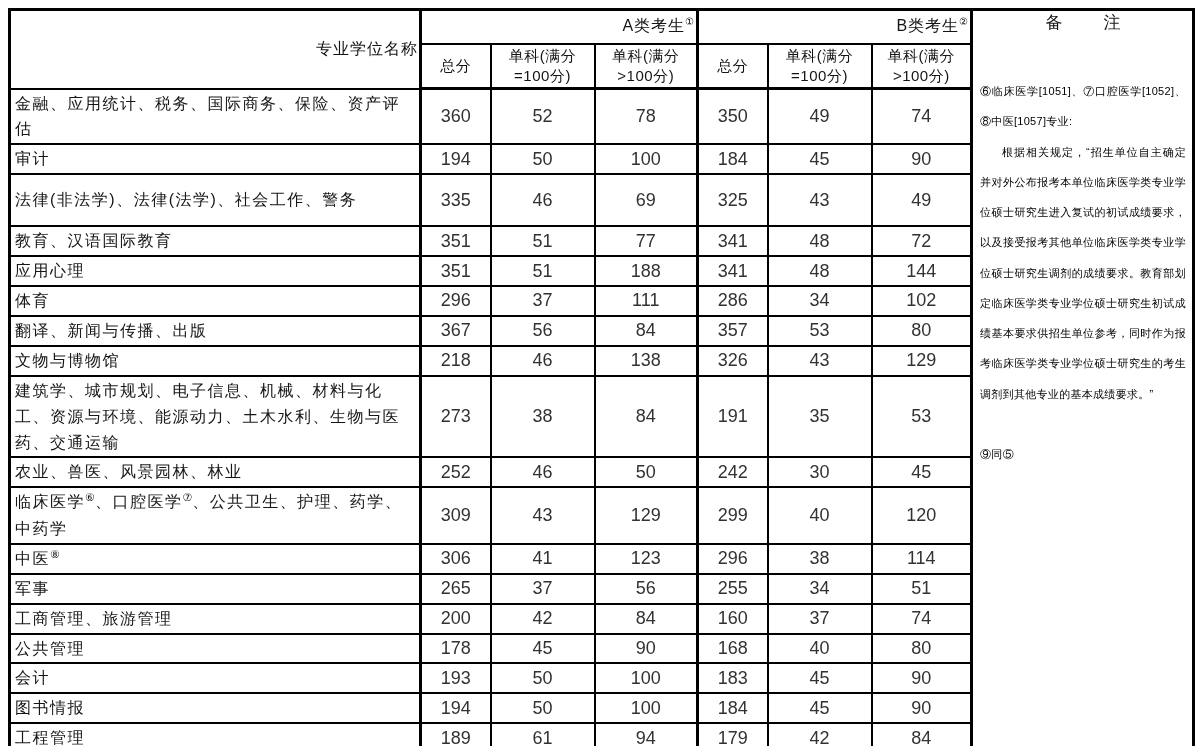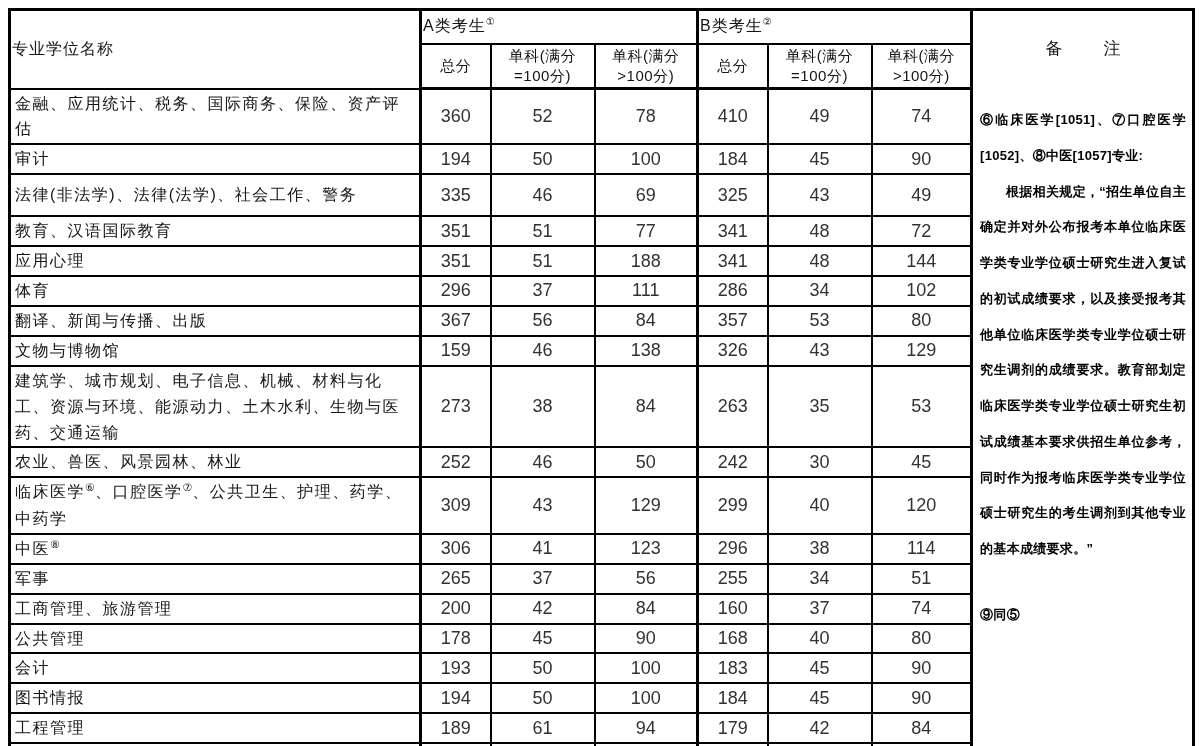--- a/index.html
+++ b/index.html
@@ -18,56 +18,56 @@
   }
   td{border:2px solid #000;vertical-align:middle;}
   .thick-left{border-left-width:3px;}
   .thick-right{border-right-width:3px;}
 
   
   tr.group-head{height:34px;}
   tr.sub-head{height:44px;}
   tr.sub-head td{border-bottom-width:3px;}
   .head-cell{
-    text-align:left;font-size:16px;color:#141414;letter-spacing:1px;
+    text-align:right;font-size:16px;color:#141414;letter-spacing:1px;
   }
   .sub-cell{
     text-align:center;font-size:15px;line-height:1.35;color:#141414;
     white-space:pre-line;letter-spacing:0.5px;
   }
   sup{font-size:10px;}
 
   
   tbody tr{height:24px;}
   tbody tr:nth-child(3){height:38px;}
-  tbody tr:nth-child(5){height:42px;margin-left:24px;}
+  tbody tr:nth-child(5){height:52px;margin-left:24px;}
   tbody tr:nth-child(11){height:78px;margin-left:44px;}
   tbody tr:nth-child(13){height:52px;margin-left:13px;}
   .label-cell{
     font-size:16px;color:#161616;padding:1px 4px;
     letter-spacing:1.5px;line-height:1.62;
   }
   .label-cell sup{font-size:11px;letter-spacing:0;}
   .num-cell{
     text-align:center;font-size:18px;color:#323232;
     font-family:"Liberation Sans", sans-serif;
   }
 
   
   .remarks-cell{
     border-left-width:3px;
     vertical-align:top;
     padding:0 6px 0 7px;
   }
   .remarks-title{
     text-align:center;font-size:17px;color:#141414;
-    margin-top:26px;letter-spacing:12px;text-indent:12px;
+    letter-spacing:12px;text-indent:12px;
   }
   .note{
-    margin:0;font-weight:bold;font-size:13px;color:#000;
+    margin:0;font-weight:normal;font-size:11px;color:#000;
     line-height:2.75;text-align:justify;letter-spacing:0.3px;
   }
   .note-1{margin-top:42px;}
   .note-2{text-indent:2em;}
   .note-3{margin-top:30px;}
 </style>
 </head>
 <body>
 
 <div class="sheet">
@@ -105,21 +105,21 @@
 =100分)</td>
         <td class="sub-cell thick-right">单科(满分
 &gt;100分)</td>
       </tr>
 
       <tr>
           <td class="label-cell">金融、应用统计、税务、国际商务、保险、资产评估</td>
           <td class="num-cell thick-left">360</td>
           <td class="num-cell">52</td>
           <td class="num-cell">78</td>
-          <td class="num-cell thick-left">410</td>
+          <td class="num-cell thick-left">350</td>
           <td class="num-cell">49</td>
           <td class="num-cell thick-right">74</td>
         </tr>
         <tr>
           <td class="label-cell">审计</td>
           <td class="num-cell thick-left">194</td>
           <td class="num-cell">50</td>
           <td class="num-cell">100</td>
           <td class="num-cell thick-left">184</td>
           <td class="num-cell">45</td>
@@ -165,33 +165,33 @@
           <td class="label-cell">翻译、新闻与传播、出版</td>
           <td class="num-cell thick-left">367</td>
           <td class="num-cell">56</td>
           <td class="num-cell">84</td>
           <td class="num-cell thick-left">357</td>
           <td class="num-cell">53</td>
           <td class="num-cell thick-right">80</td>
         </tr>
         <tr>
           <td class="label-cell">文物与博物馆</td>
-          <td class="num-cell thick-left">159</td>
+          <td class="num-cell thick-left">218</td>
           <td class="num-cell">46</td>
           <td class="num-cell">138</td>
           <td class="num-cell thick-left">326</td>
           <td class="num-cell">43</td>
           <td class="num-cell thick-right">129</td>
         </tr>
         <tr>
           <td class="label-cell">建筑学、城市规划、电子信息、机械、材料与化工、资源与环境、能源动力、土木水利、生物与医药、交通运输</td>
           <td class="num-cell thick-left">273</td>
           <td class="num-cell">38</td>
           <td class="num-cell">84</td>
-          <td class="num-cell thick-left">263</td>
+          <td class="num-cell thick-left">191</td>
           <td class="num-cell">35</td>
           <td class="num-cell thick-right">53</td>
         </tr>
         <tr>
           <td class="label-cell">农业、兽医、风景园林、林业</td>
           <td class="num-cell thick-left">252</td>
           <td class="num-cell">46</td>
           <td class="num-cell">50</td>
           <td class="num-cell thick-left">242</td>
           <td class="num-cell">30</td>

